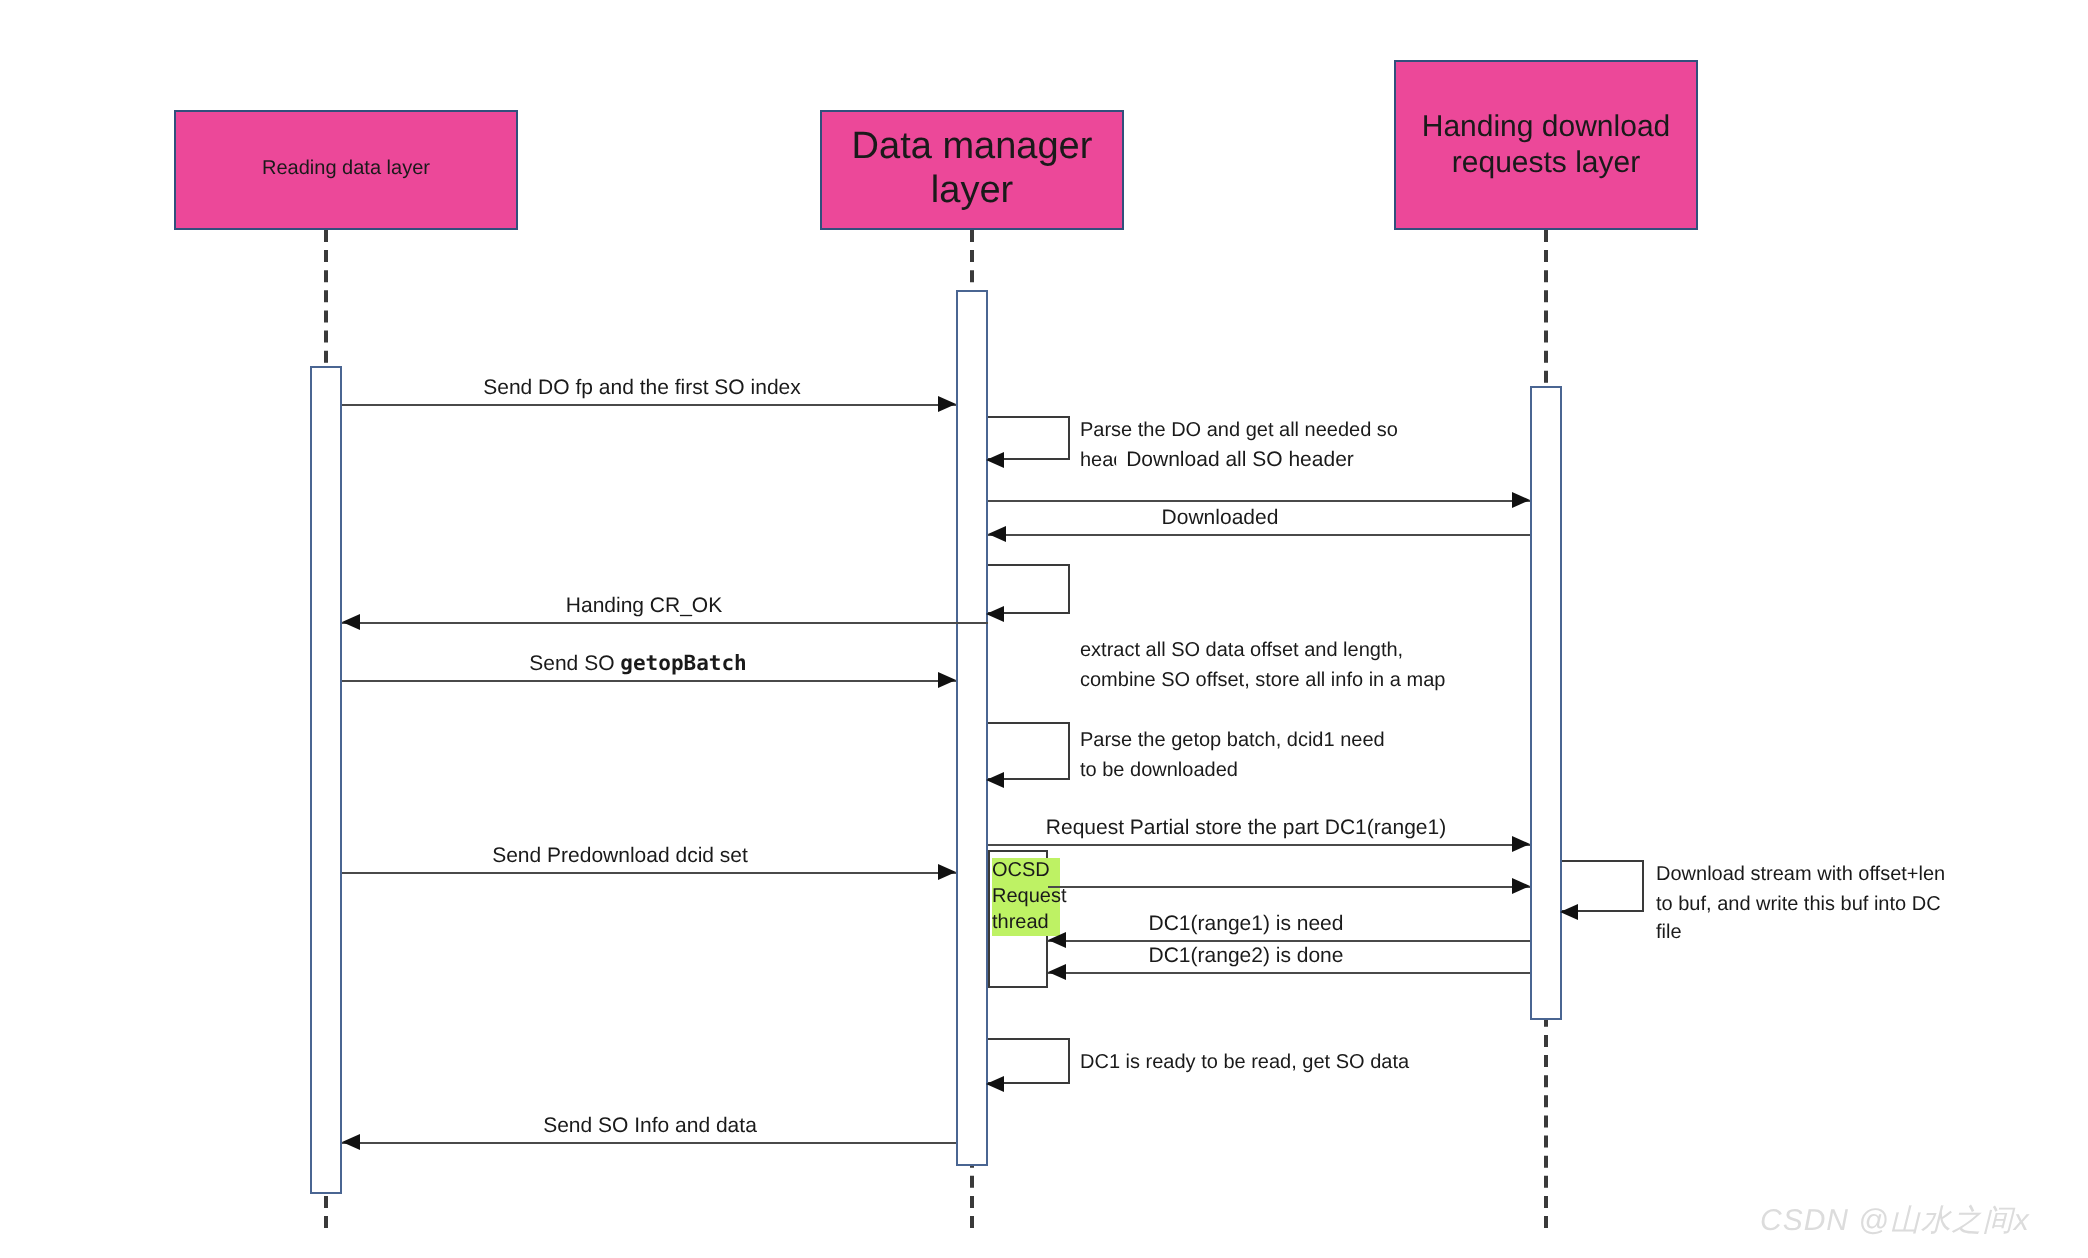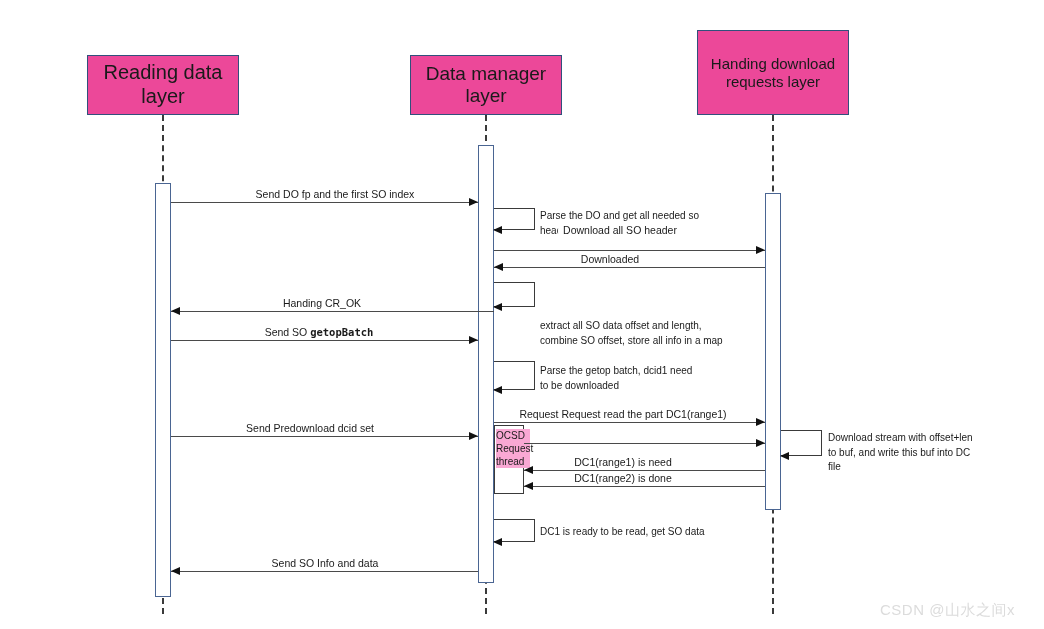--- a/index.html
+++ b/index.html
@@ -103,38 +103,39 @@
     white-space: pre-line;
   }
 
   
   .thread-label {
     position: absolute;
     font-size: 10px;
     color: #1a1a1a;
     line-height: 1.3;
     white-space: pre-line;
-    background: #f9a8d4;
+    background: #bef264;
   }
 
   
   .watermark {
     position: absolute;
     font-size: 15px;
     color: #dcdcdc;
     white-space: nowrap;
     letter-spacing: 0.5px;
+    font-style: italic;
   }
 </style>
 </head>
 <body>
 
 <div id="canvas">
     <div class="lifeline" style="left: 162px; top: 115px; height: 499px;"></div>
-    <div class="participant" style="left: 87px; top: 55px; width: 152px; height: 60px; font-size: 20px;">
+    <div class="participant" style="left: 87px; top: 55px; width: 172px; height: 60px; font-size: 10px;">
       <span class="plabel">Reading data layer</span>
     </div>
     <div class="lifeline" style="left: 485px; top: 115px; height: 499px;"></div>
     <div class="participant" style="left: 410px; top: 55px; width: 152px; height: 60px; font-size: 19px;">
       <span class="plabel">Data manager layer</span>
     </div>
     <div class="lifeline" style="left: 772px; top: 115px; height: 499px;"></div>
     <div class="participant" style="left: 697px; top: 30px; width: 152px; height: 85px; font-size: 15px;">
       <span class="plabel">Handing download requests layer</span>
     </div>
@@ -160,36 +161,36 @@
     <div class="selfcall" style="left: 494px; top: 519px; width: 41px; height: 23px;"></div>
     <div class="arrowhead left" style="left: 493px; top: 537.5px;"></div>
     <div class="note" style="left: 540px; top: 525px;">DC1 is ready to be read, get SO data</div>
     <div class="selfcall" style="left: 781px; top: 430px; width: 41px; height: 26px;"></div>
     <div class="arrowhead left" style="left: 780px; top: 451.5px;"></div>
     <div class="note" style="left: 828px; top: 431px;">Download stream with offset+len
 to buf, and write this buf into DC
 file</div>
     <div class="msg" style="left: 171px; top: 202px; width: 307px;"></div>
     <div class="arrowhead right" style="top: 198px; left: 469px;"></div>
-    <div class="msg-label center" style="left: 335px; top: 188px;">Send DO fp and the first SO index</div>
+    <div class="msg-label center" style="left: 321px; top: 188px;">Send DO fp and the first SO index</div>
     <div class="msg" style="left: 494px; top: 250px; width: 271px;"></div>
     <div class="arrowhead right" style="top: 246px; left: 756px;"></div>
     <div class="msg-label center" style="left: 620px; top: 224px;">Download all SO header</div>
     <div class="msg" style="left: 494px; top: 267px; width: 271px;"></div>
     <div class="arrowhead left" style="top: 263px; left: 494px;"></div>
     <div class="msg-label center" style="left: 610px; top: 253px;">Downloaded</div>
     <div class="msg" style="left: 171px; top: 311px; width: 323px;"></div>
     <div class="arrowhead left" style="top: 307px; left: 171px;"></div>
     <div class="msg-label center" style="left: 322px; top: 297px;">Handing CR_OK</div>
     <div class="msg" style="left: 171px; top: 340px; width: 307px;"></div>
     <div class="arrowhead right" style="top: 336px; left: 469px;"></div>
     <div class="msg-label center" style="left: 319px; top: 326px;"><span>Send SO </span><span class="mono">getopBatch</span></div>
     <div class="msg" style="left: 494px; top: 422px; width: 271px;"></div>
     <div class="arrowhead right" style="top: 418px; left: 756px;"></div>
-    <div class="msg-label center" style="left: 623px; top: 408px;">Request Request read the part DC1(range1)</div>
+    <div class="msg-label center" style="left: 623px; top: 408px;">Request Partial store the part DC1(range1)</div>
     <div class="msg" style="left: 524px; top: 443px; width: 241px;"></div>
     <div class="arrowhead right" style="top: 439px; left: 756px;"></div>
     <div class="msg" style="left: 171px; top: 436px; width: 307px;"></div>
     <div class="arrowhead right" style="top: 432px; left: 469px;"></div>
     <div class="msg-label center" style="left: 310px; top: 422px;">Send Predownload dcid set</div>
     <div class="msg" style="left: 524px; top: 470px; width: 241px;"></div>
     <div class="arrowhead left" style="top: 466px; left: 524px;"></div>
     <div class="msg-label center" style="left: 623px; top: 456px;">DC1(range1) is need</div>
     <div class="msg" style="left: 524px; top: 486px; width: 241px;"></div>
     <div class="arrowhead left" style="top: 482px; left: 524px;"></div>

